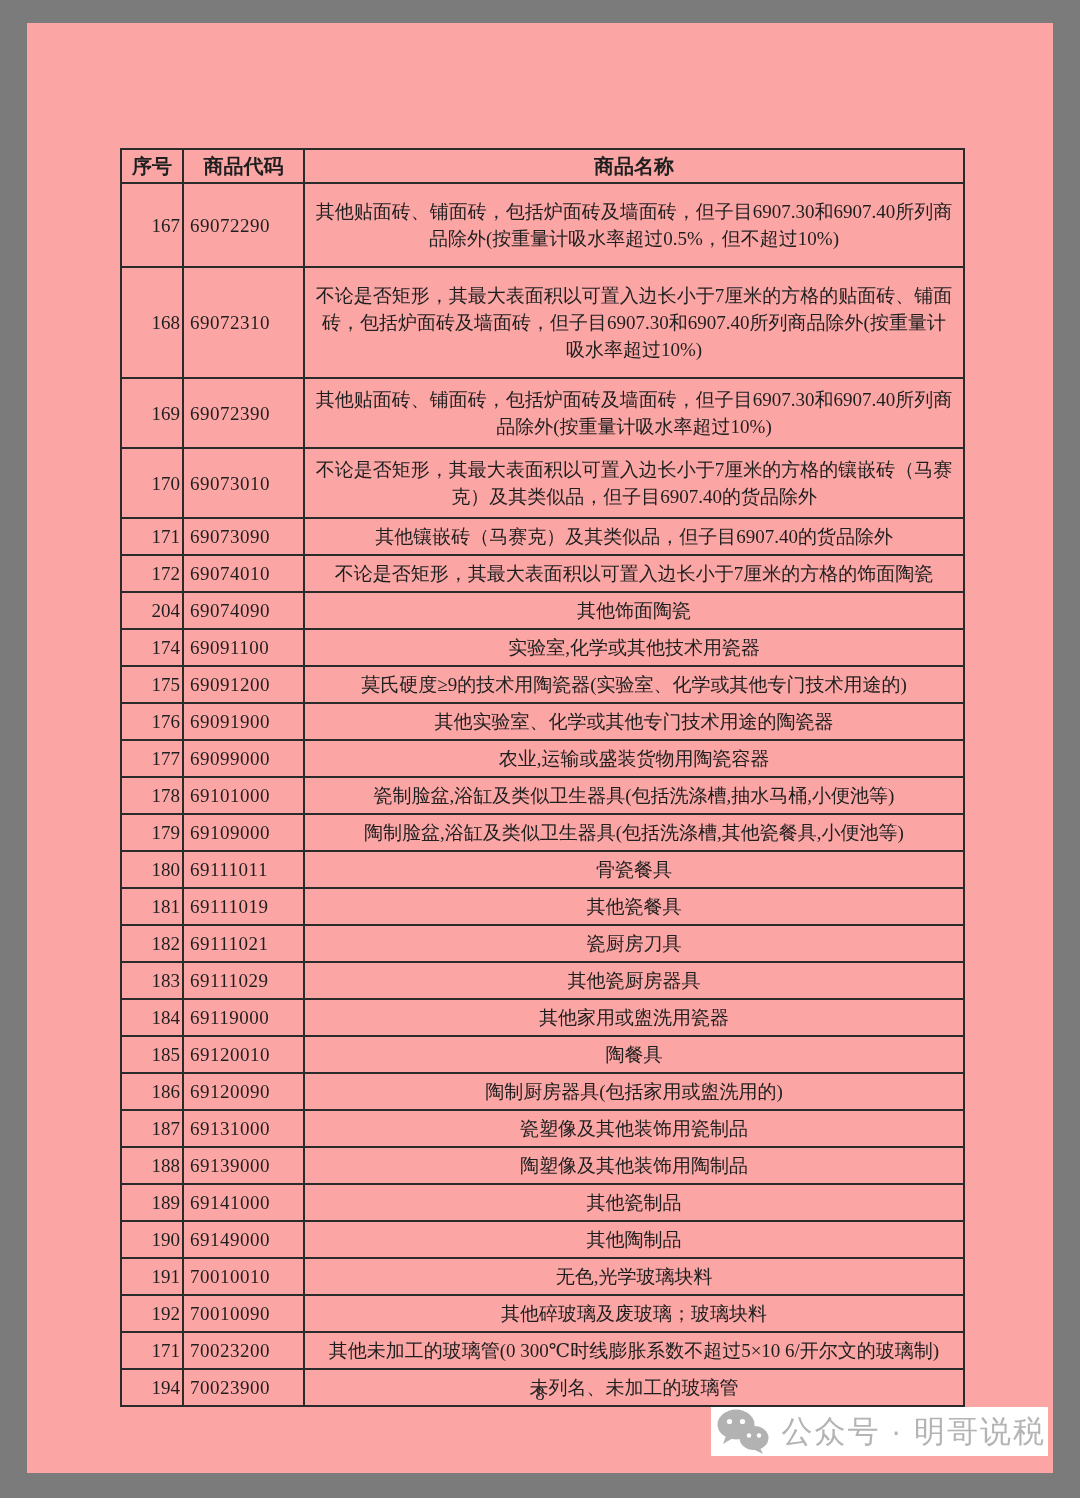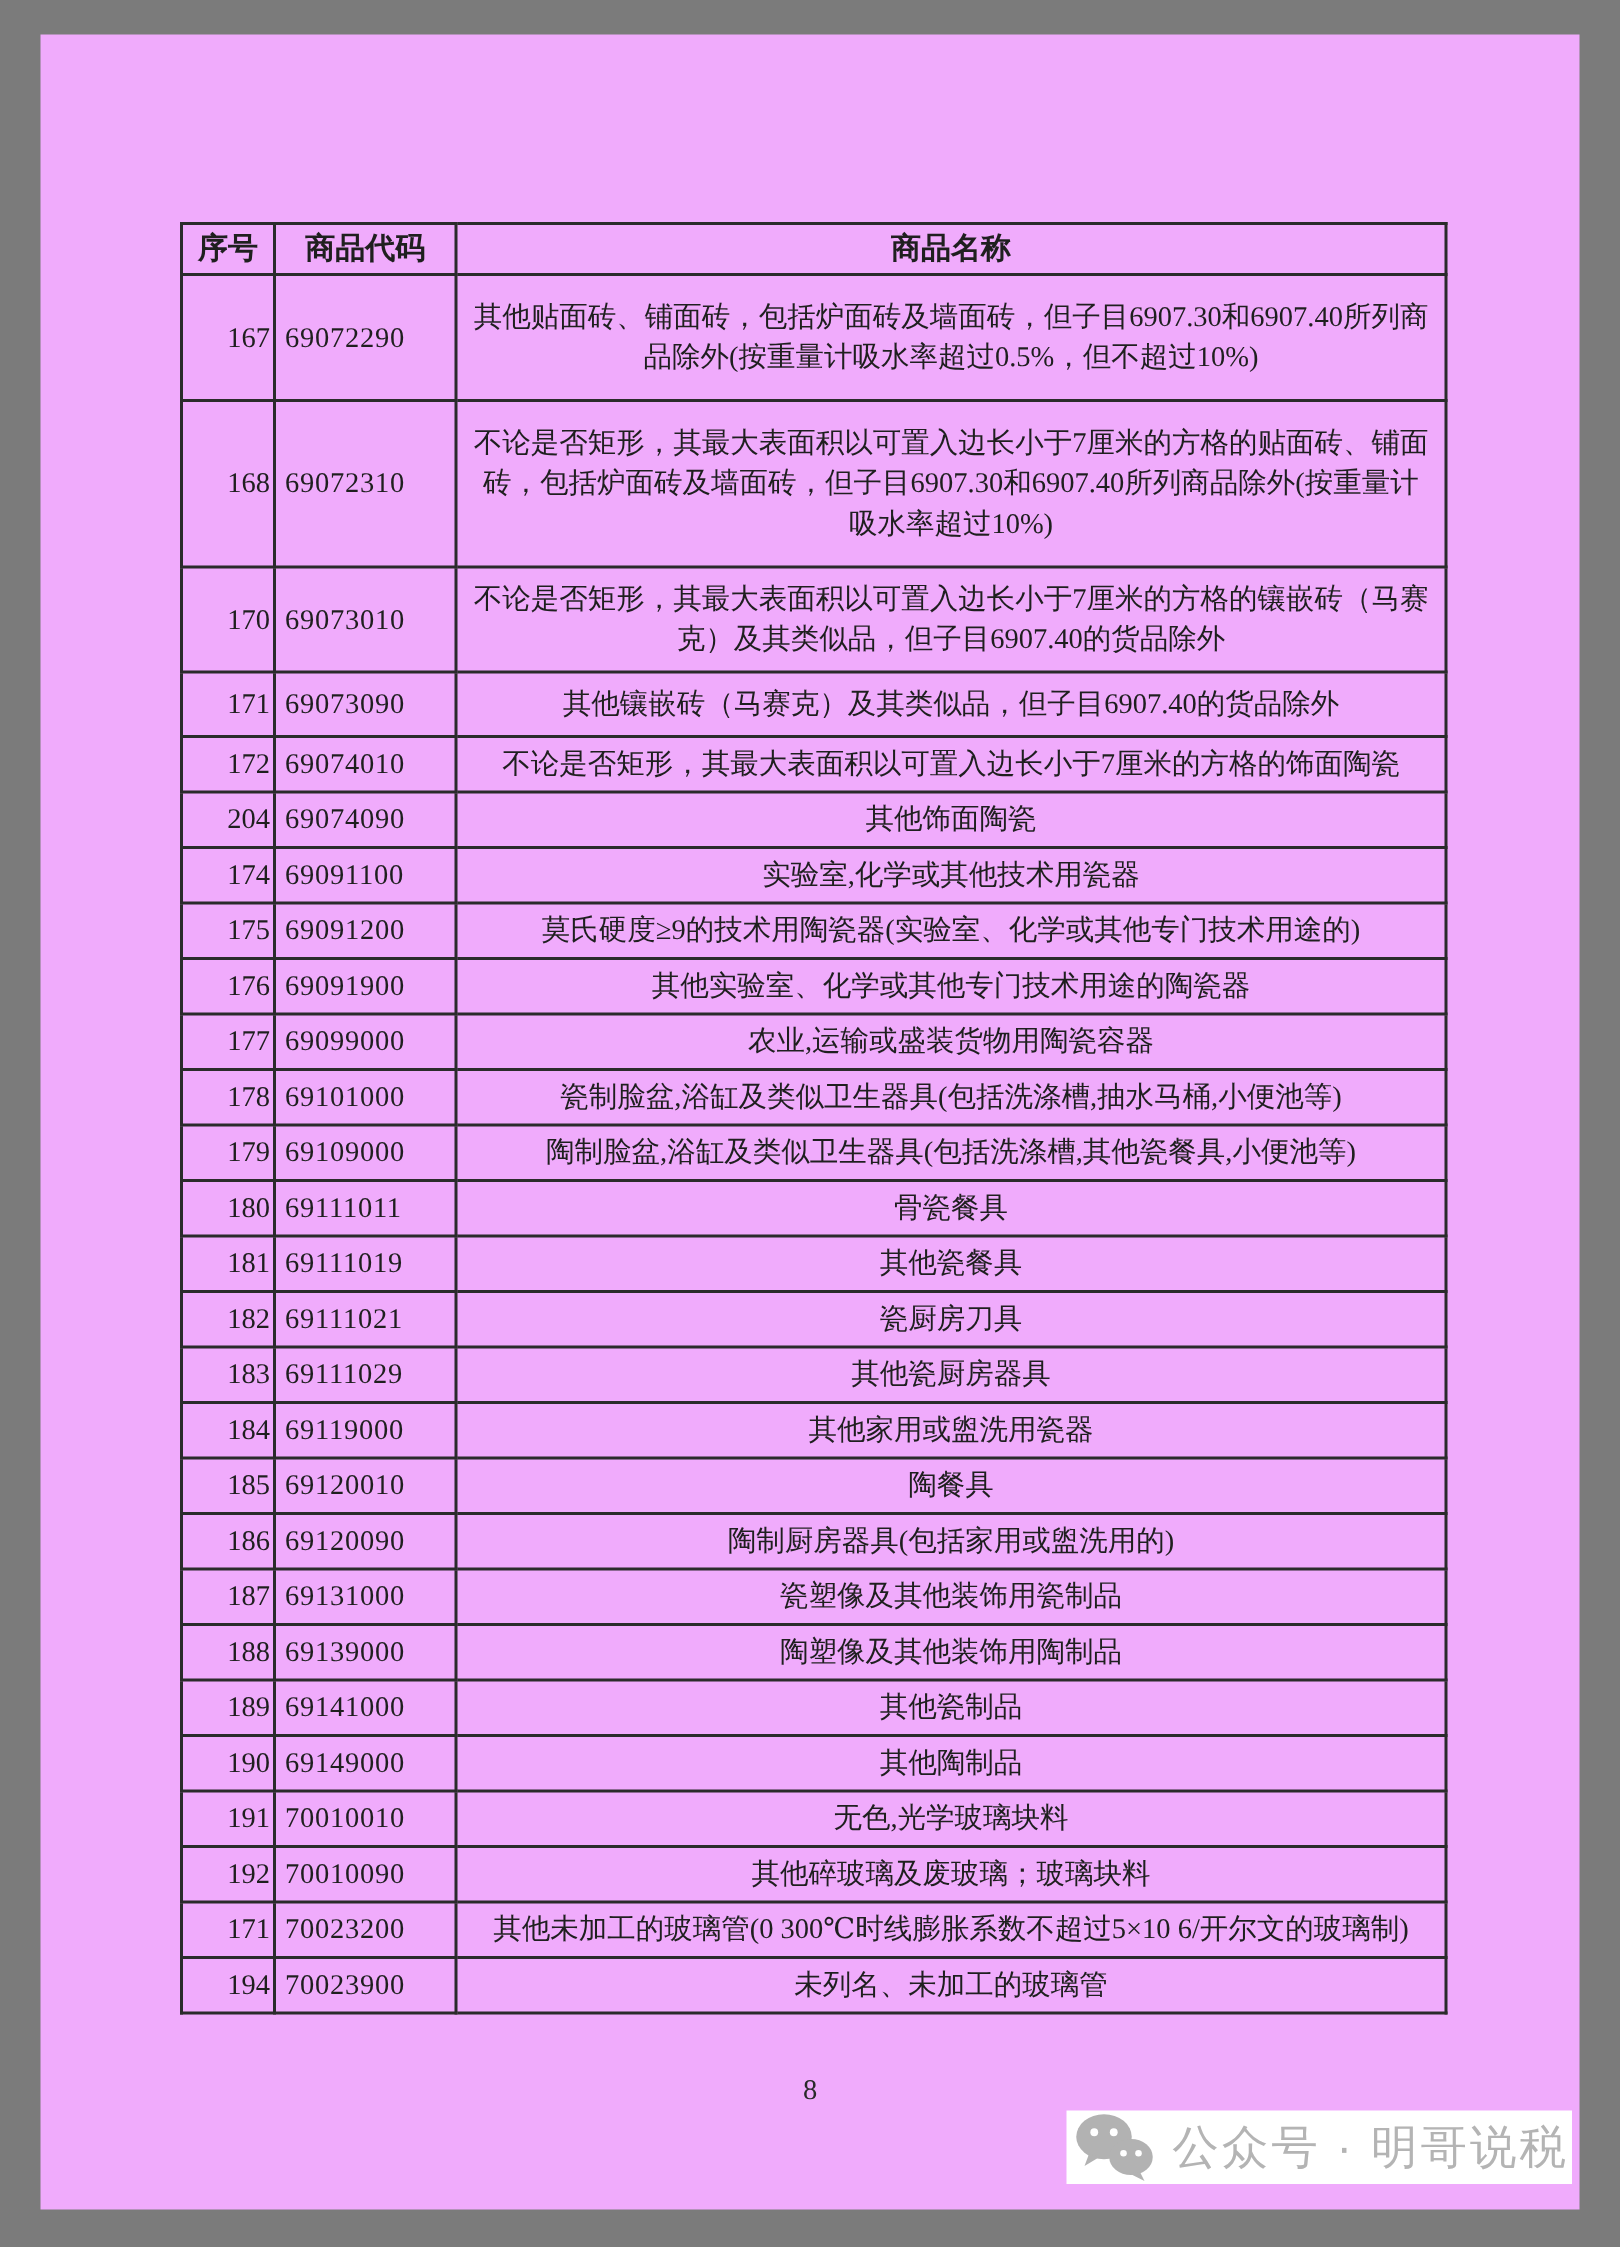--- a/index.html
+++ b/index.html
@@ -7,21 +7,21 @@
     width: 1080px; height: 1498px;
     position: relative;
     background: #7b7b7b;
     font-family: "Liberation Serif", "DejaVu Serif", serif;
     overflow: hidden;
   }
   .page {
     position: absolute;
     left: 27px; top: 23px;
     width: 1026px; height: 1450px;
-    background: #f0abfc;
+    background: #fca5a5;
   }
   table.goods {
     position: absolute;
     left: 93px; top: 125px;
     width: 843px;
     border-collapse: collapse;
     table-layout: fixed;
   }
   table.goods col.c-no   { width: 62px; }
   table.goods col.c-code { width: 121px; }
@@ -100,20 +100,25 @@
     <td class="code">69072290</td>
     <td class="name">其他贴面砖、铺面砖，包括炉面砖及墙面砖，但子目6907.30和6907.40所列商品除外(按重量计吸水率超过0.5%，但不超过10%)</td>
   </tr>
 
   <tr>
     <td class="no">168</td>
     <td class="code">69072310</td>
     <td class="name">不论是否矩形，其最大表面积以可置入边长小于7厘米的方格的贴面砖、铺面砖，包括炉面砖及墙面砖，但子目6907.30和6907.40所列商品除外(按重量计吸水率超过10%)</td>
   </tr>
 
+  <tr>
+    <td class="no">169</td>
+    <td class="code">69072390</td>
+    <td class="name">其他贴面砖、铺面砖，包括炉面砖及墙面砖，但子目6907.30和6907.40所列商品除外(按重量计吸水率超过10%)</td>
+  </tr>
 
   <tr>
     <td class="no">170</td>
     <td class="code">69073010</td>
     <td class="name">不论是否矩形，其最大表面积以可置入边长小于7厘米的方格的镶嵌砖（马赛克）及其类似品，但子目6907.40的货品除外</td>
   </tr>
 
   <tr>
     <td class="no">171</td>
     <td class="code">69073090</td>

